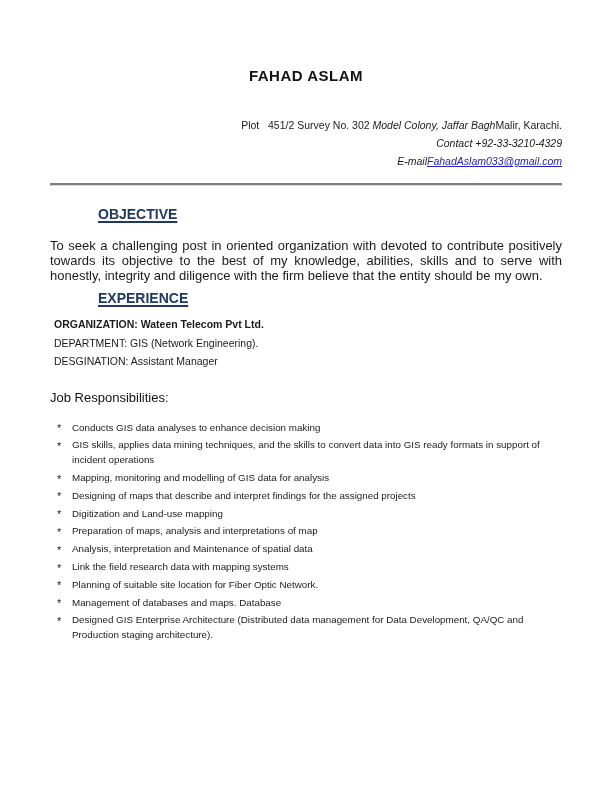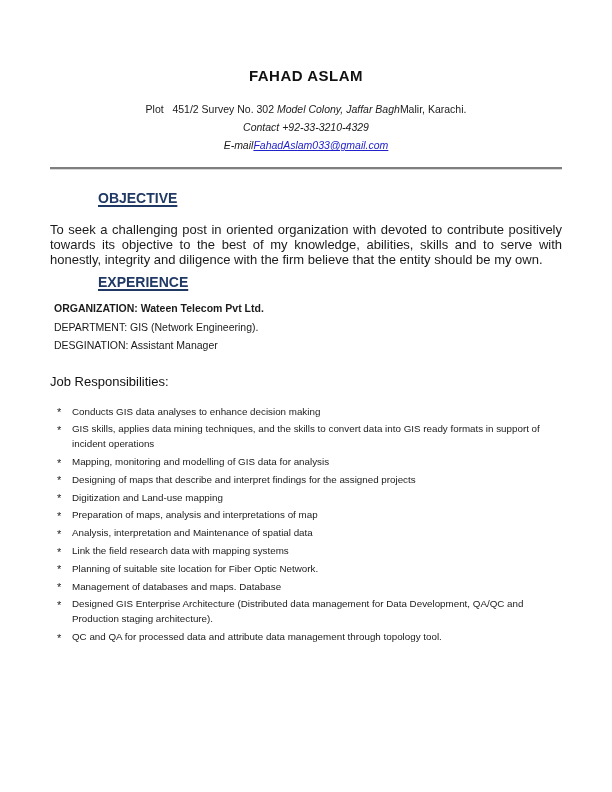--- a/index.html
+++ b/index.html
@@ -22,22 +22,22 @@
   
   .person-name {
     padding-top: 67px;
     font-size: 15px;
     font-weight: bold;
     text-align: center;
     letter-spacing: 0.5px;
     color: #111111;
   }
   .address-block {
-    margin-top: 16px;
-    text-align: center;
+    margin-top: 32px;
+    text-align: right;
     font-size: 10.5px;
     line-height: 18px;
     color: #1b1b1b;
   }
   .italic { font-style: italic; }
   .email-link {
     font-style: italic;
     color: #2222cc;
     text-decoration: underline;
     cursor: pointer;
@@ -144,16 +144,15 @@
     <li>GIS skills, applies data mining techniques, and the skills to convert data into GIS ready formats in   support of incident operations</li>
     <li>Mapping, monitoring and modelling of GIS data for analysis</li>
     <li>Designing of maps that describe and interpret findings for the assigned projects</li>
     <li>Digitization and Land-use mapping</li>
     <li>Preparation of maps, analysis and interpretations of map</li>
     <li>Analysis, interpretation and Maintenance of spatial data</li>
     <li>Link the field research data with mapping systems</li>
     <li>Planning of suitable site location for Fiber Optic Network.</li>
     <li>Management of databases and maps. Database</li>
     <li>Designed GIS Enterprise Architecture (Distributed data management for Data Development, QA/QC and Production staging architecture).</li>
-    <li>QC and QA for processed data and attribute data management through topology tool.</li>
   </ul>
 
 </div>
 
 </body></html>

